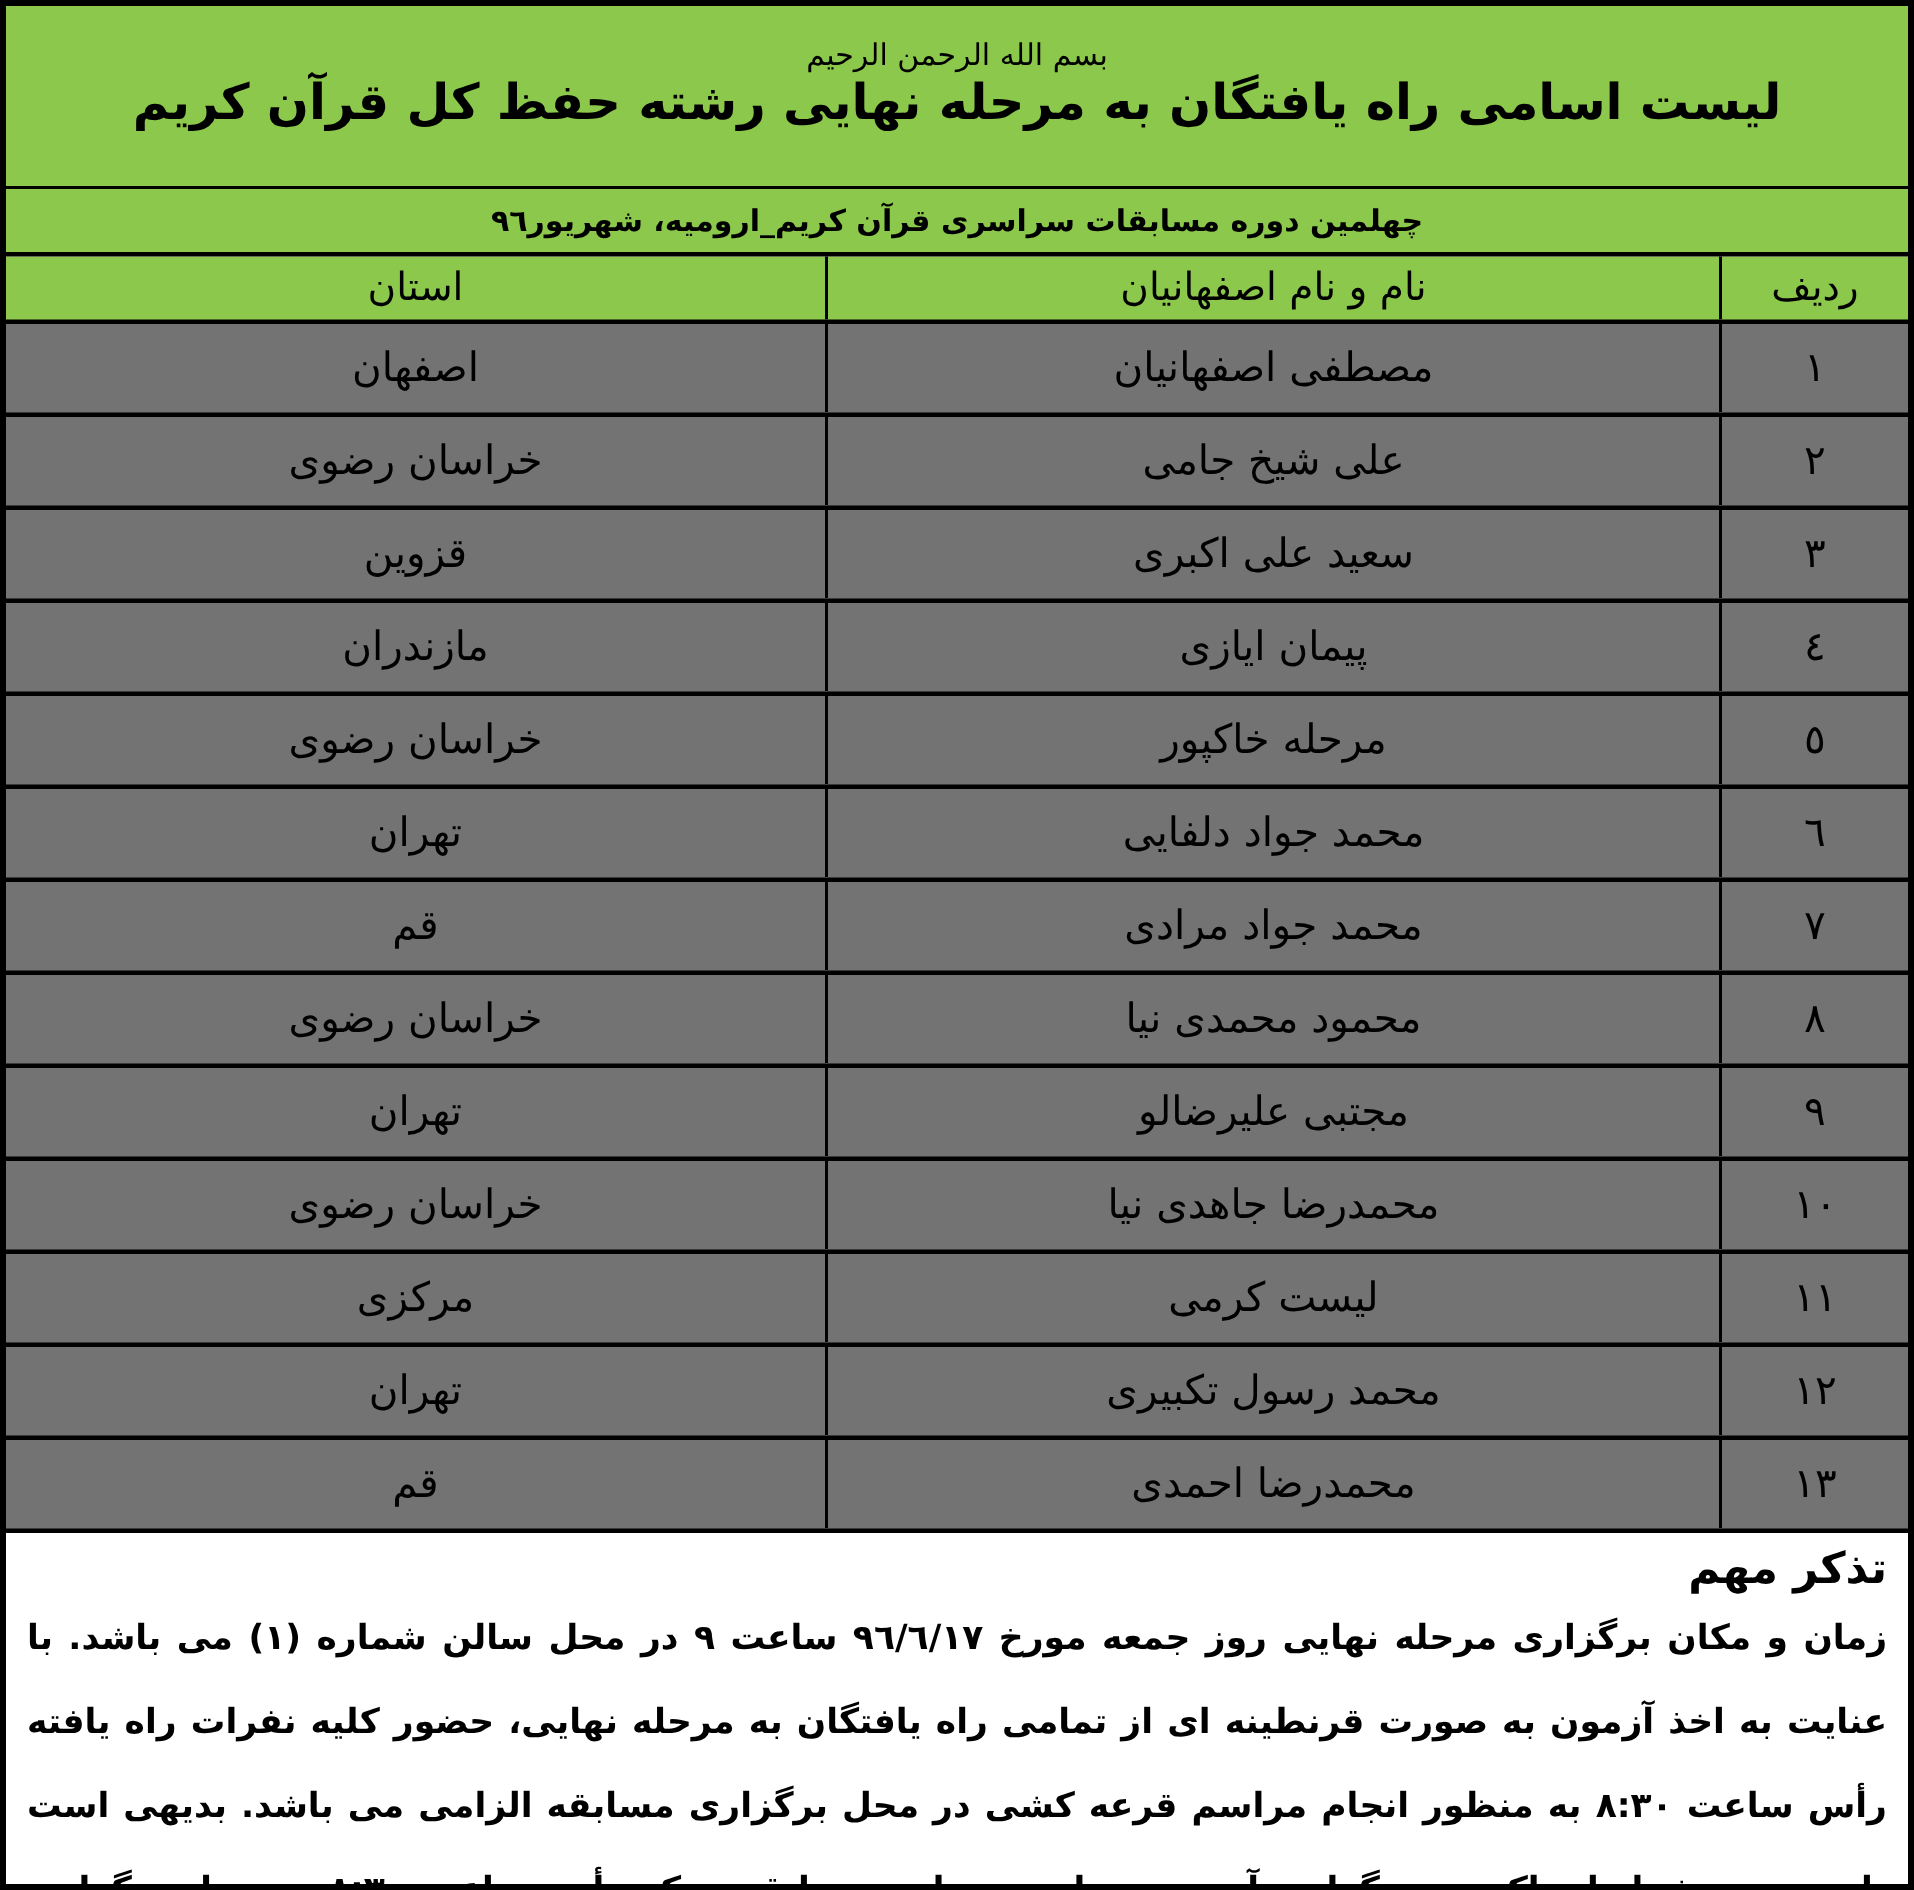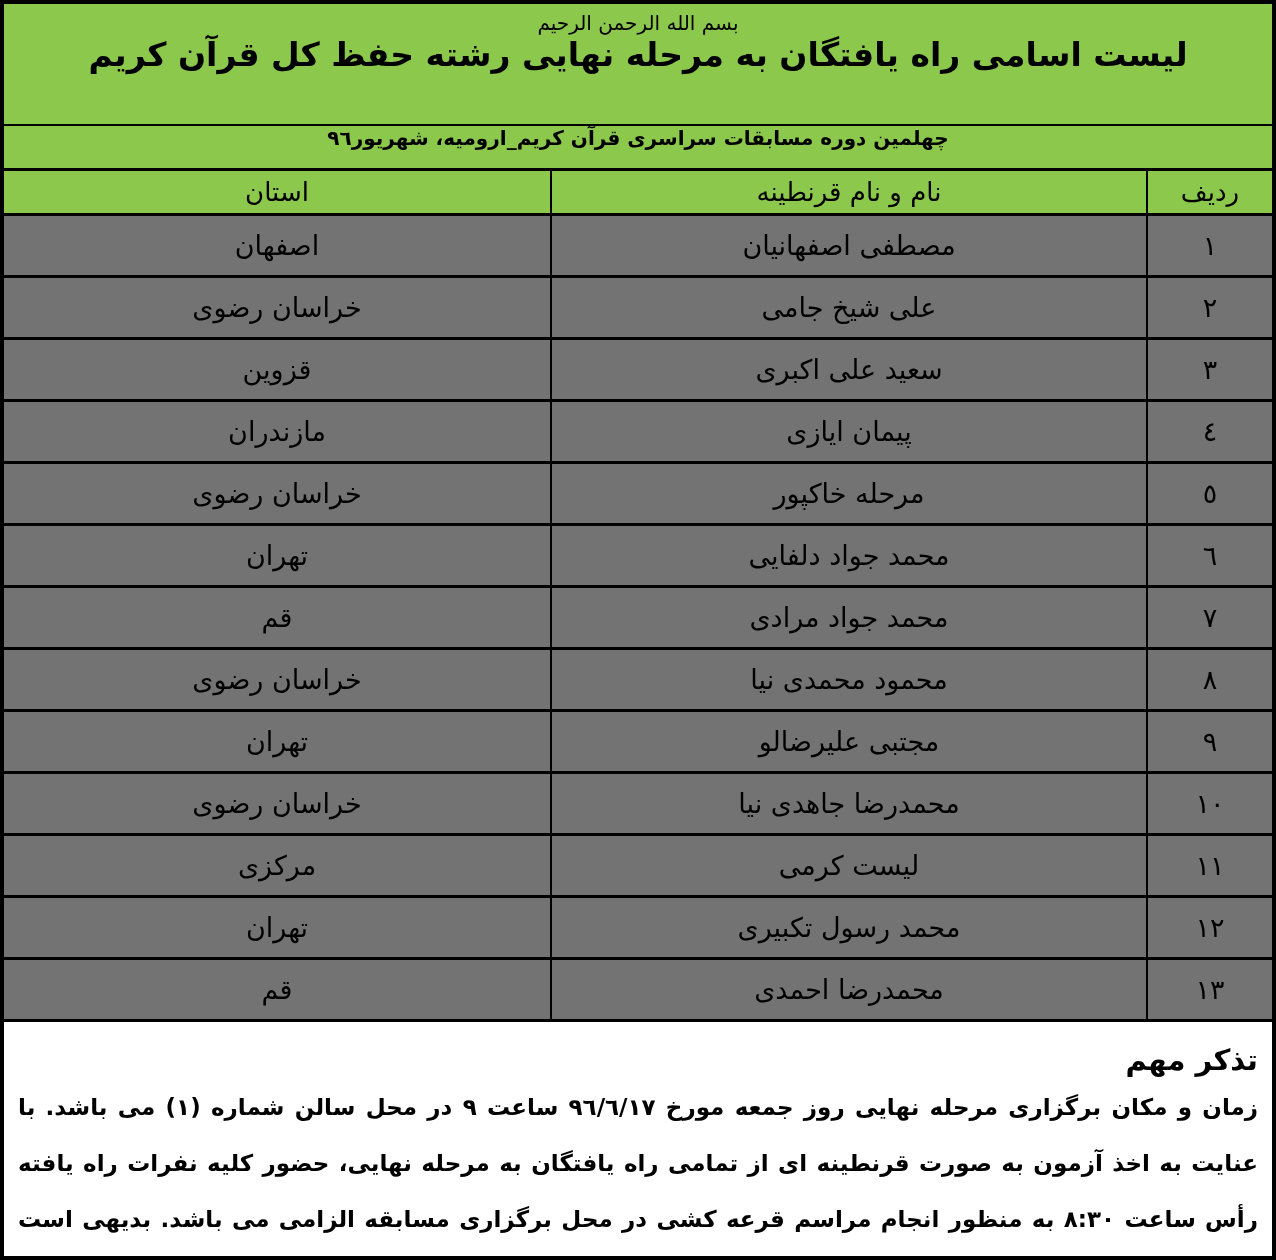--- a/index.html
+++ b/index.html
@@ -8,27 +8,27 @@
     width:1276px; height:1260px; box-sizing:border-box;
     border:4px solid #000; background:#fff;
     display:flex; flex-direction:column; direction:rtl; overflow:hidden;
   }
   
   .top-cell {
     height:122px; box-sizing:border-box; flex:0 0 auto;
     background:var(--green); border-bottom:2px solid #000;
     text-align:center;
   }
-  .bismillah { font-size:20px; font-weight:normal; padding-top:7px; }
+  .bismillah { font-size:20px; font-weight:normal; padding-top:20px; }
   .main-title { font-size:33px; font-weight:bold; }
   
   .subtitle-row {
     height:45px; box-sizing:border-box; flex:0 0 auto;
     background:var(--green); border-bottom:3px solid #000;
-    display:flex; align-items:flex-start; justify-content:center;
+    display:flex; align-items:center; justify-content:center;
     font-size:20px; font-weight:bold;
   }
   
   table.finalists {
     width:100%; border-collapse:collapse; table-layout:fixed;
     flex:0 0 auto; direction:rtl;
   }
   table.finalists col.c-rank { width:125px; }
   table.finalists col.c-name { width:596px; }
   table.finalists td, table.finalists th {
@@ -42,21 +42,21 @@
   td.rank { font-size:25px; }
   
   table.finalists tr > *:first-child { border-right-width:0; }
   table.finalists tr > *:last-child  { border-left-width:0; }
   table.finalists thead th { border-top-width:0; }
   
   .notice {
     flex:1 1 auto; box-sizing:border-box; background:#fff;
     padding:4px 14px 0 14px;
   }
-  .notice-heading { font-size:29px; font-weight:bold; text-align:right; margin:17px 0 0 0; }
+  .notice-heading { font-size:29px; font-weight:bold; text-align:right; margin:2px 0 0 0; }
   .notice-body {
     font-size:23px; font-weight:bold; line-height:56px;
     text-align:justify; margin-top:2px; direction:rtl;
   }
 </style>
 </head>
 <body>
 
 <div class="doc" style="--green:#8cc84b">
 
@@ -71,21 +71,21 @@
 
   <table class="finalists">
     <colgroup>
         <col class="c-rank">
         <col class="c-name">
         <col>
       </colgroup>
     <thead>
       <tr>
         <th>ردیف</th>
-        <th>نام و نام قرنطینه</th>
+        <th>نام و نام اصفهانیان</th>
         <th>استان</th>
       </tr>
     </thead>
     <tbody>
       <tr>
         <td class="rank">١</td>
         <td>مصطفی اصفهانیان</td>
         <td>اصفهان</td>
       </tr>
       <tr>

